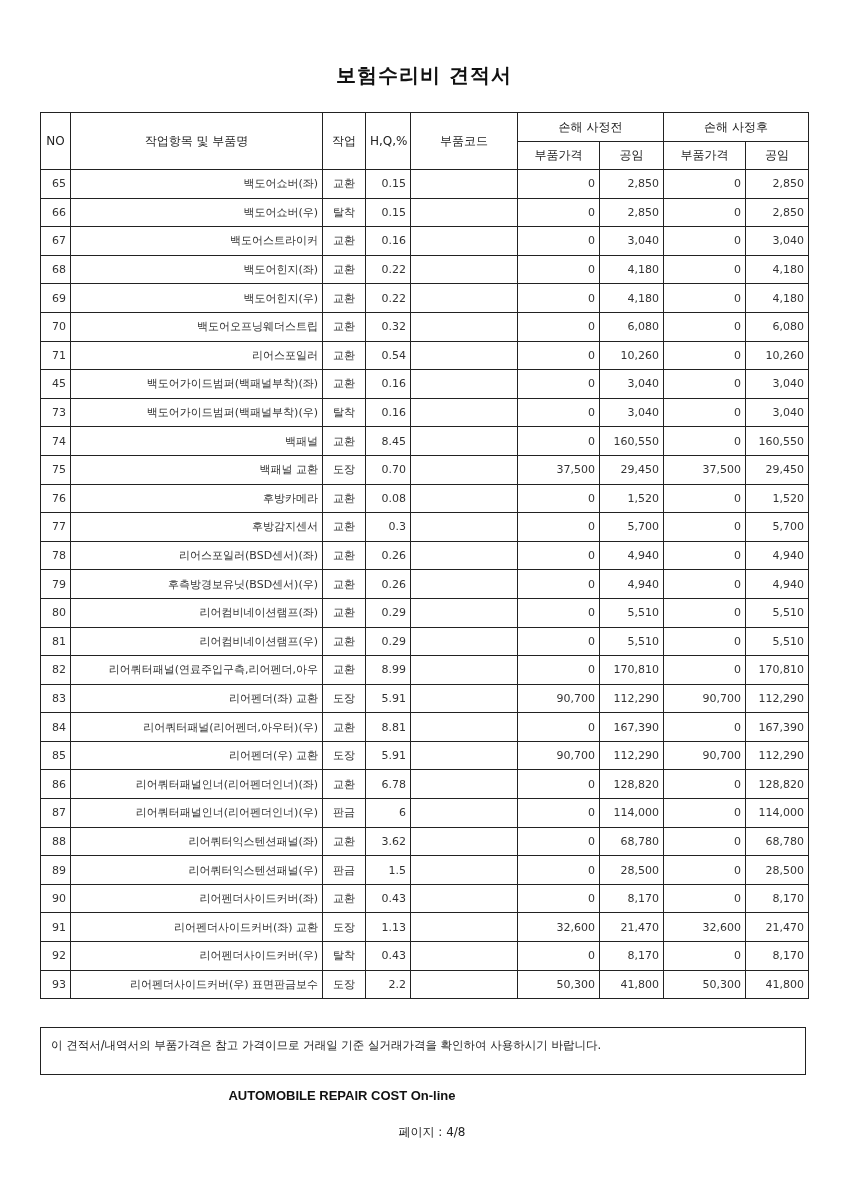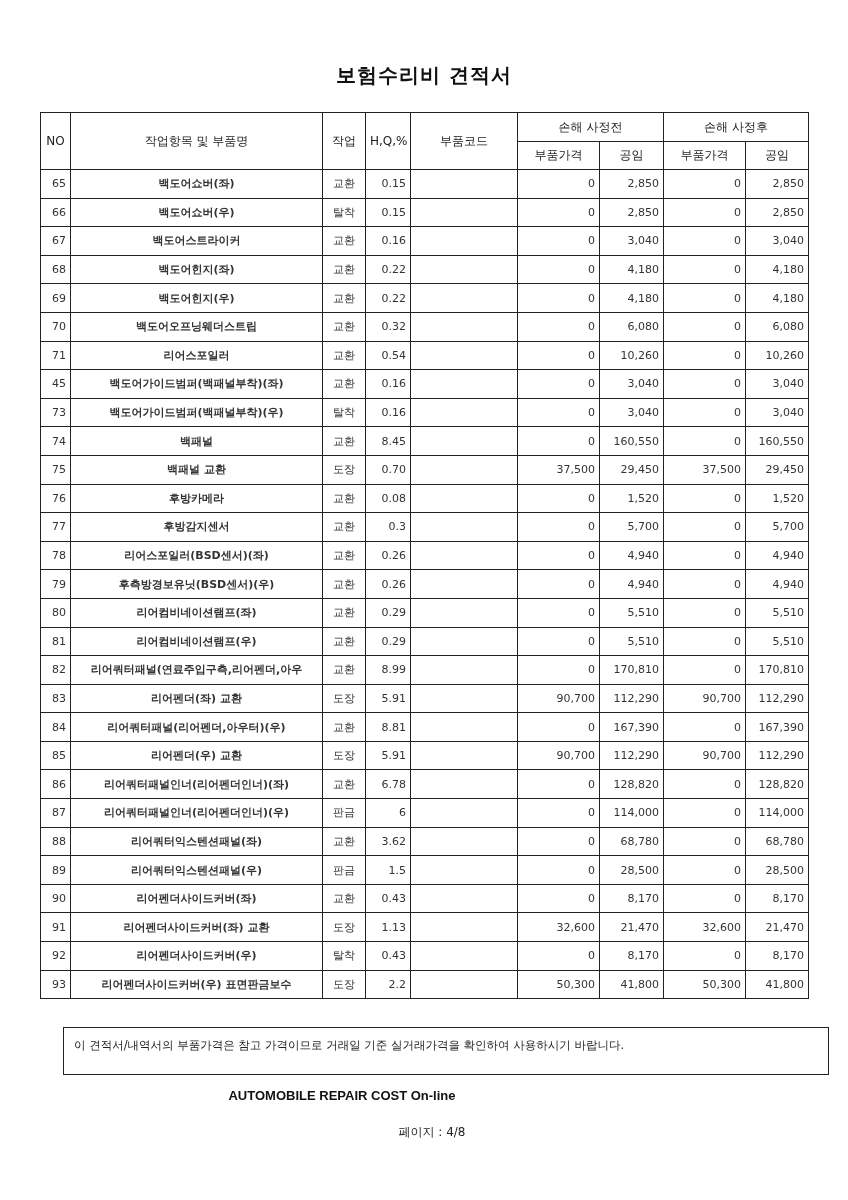--- a/index.html
+++ b/index.html
@@ -5,25 +5,25 @@
   html, body { margin: 0; padding: 0; background: #ffffff; }
   body { width: 848px; height: 1200px; position: relative; font-family: "DejaVu Sans", "Liberation Sans", sans-serif; color: #222; }
   .title { position: absolute; top: 62px; left: 0; width: 848px; text-align: center; font-size: 20px; font-weight: bold; color: #111; letter-spacing: 1px; }
   table.est { position: absolute; top: 112px; left: 40px; width: 768px; border-collapse: collapse; table-layout: fixed; font-size: 11px; }
   table.est th, table.est td { border: 1px solid #222; padding: 0 4px; white-space: nowrap; overflow: hidden; }
   table.est th { font-weight: normal; font-size: 12px; color: #222; text-align: center; }
   table.est thead tr.h1 th { height: 28px; }
   table.est thead tr.h2 th { height: 27px; }
   table.est tbody td { height: 27.6px; color: #333; }
   td.c-no { text-align: right; padding-left: 8px; }
-  td.c-name { text-align: center; padding-left: 22px; font-weight: bold; }
+  td.c-name { text-align: right; padding-left: 22px; }
   td.c-work { text-align: center; font-family: Liberation Serif, serif; }
   td.c-num { text-align: right; }
   td.c-code { }
-  .notice { position: absolute; top: 1027px; left: 40px; width: 766px; height: 48px; border: 1px solid #222; font-size: 11.5px; box-sizing: border-box; padding: 10px 10px; color: #222; margin-left: 23px; }
+  .notice { position: absolute; top: 1027px; left: 40px; width: 766px; height: 48px; border: 1px solid #222; font-size: 11.5px; box-sizing: border-box; padding: 10px 10px; color: #222; }
   .footer-brand { position: absolute; top: 1088px; left: 0; width: 684px; text-align: center; font-size: 13px; font-weight: bold; color: #111; font-family: "Liberation Sans", sans-serif; }
   .footer-page { position: absolute; top: 1116px; left: 8px; width: 848px; text-align: center; font-size: 12px; color: #222; margin-top: 8px; }
 </style>
 </head>
 <body>
 
 <div class="title">보험수리비 견적서</div>
 
 <table class="est">
   <colgroup>

